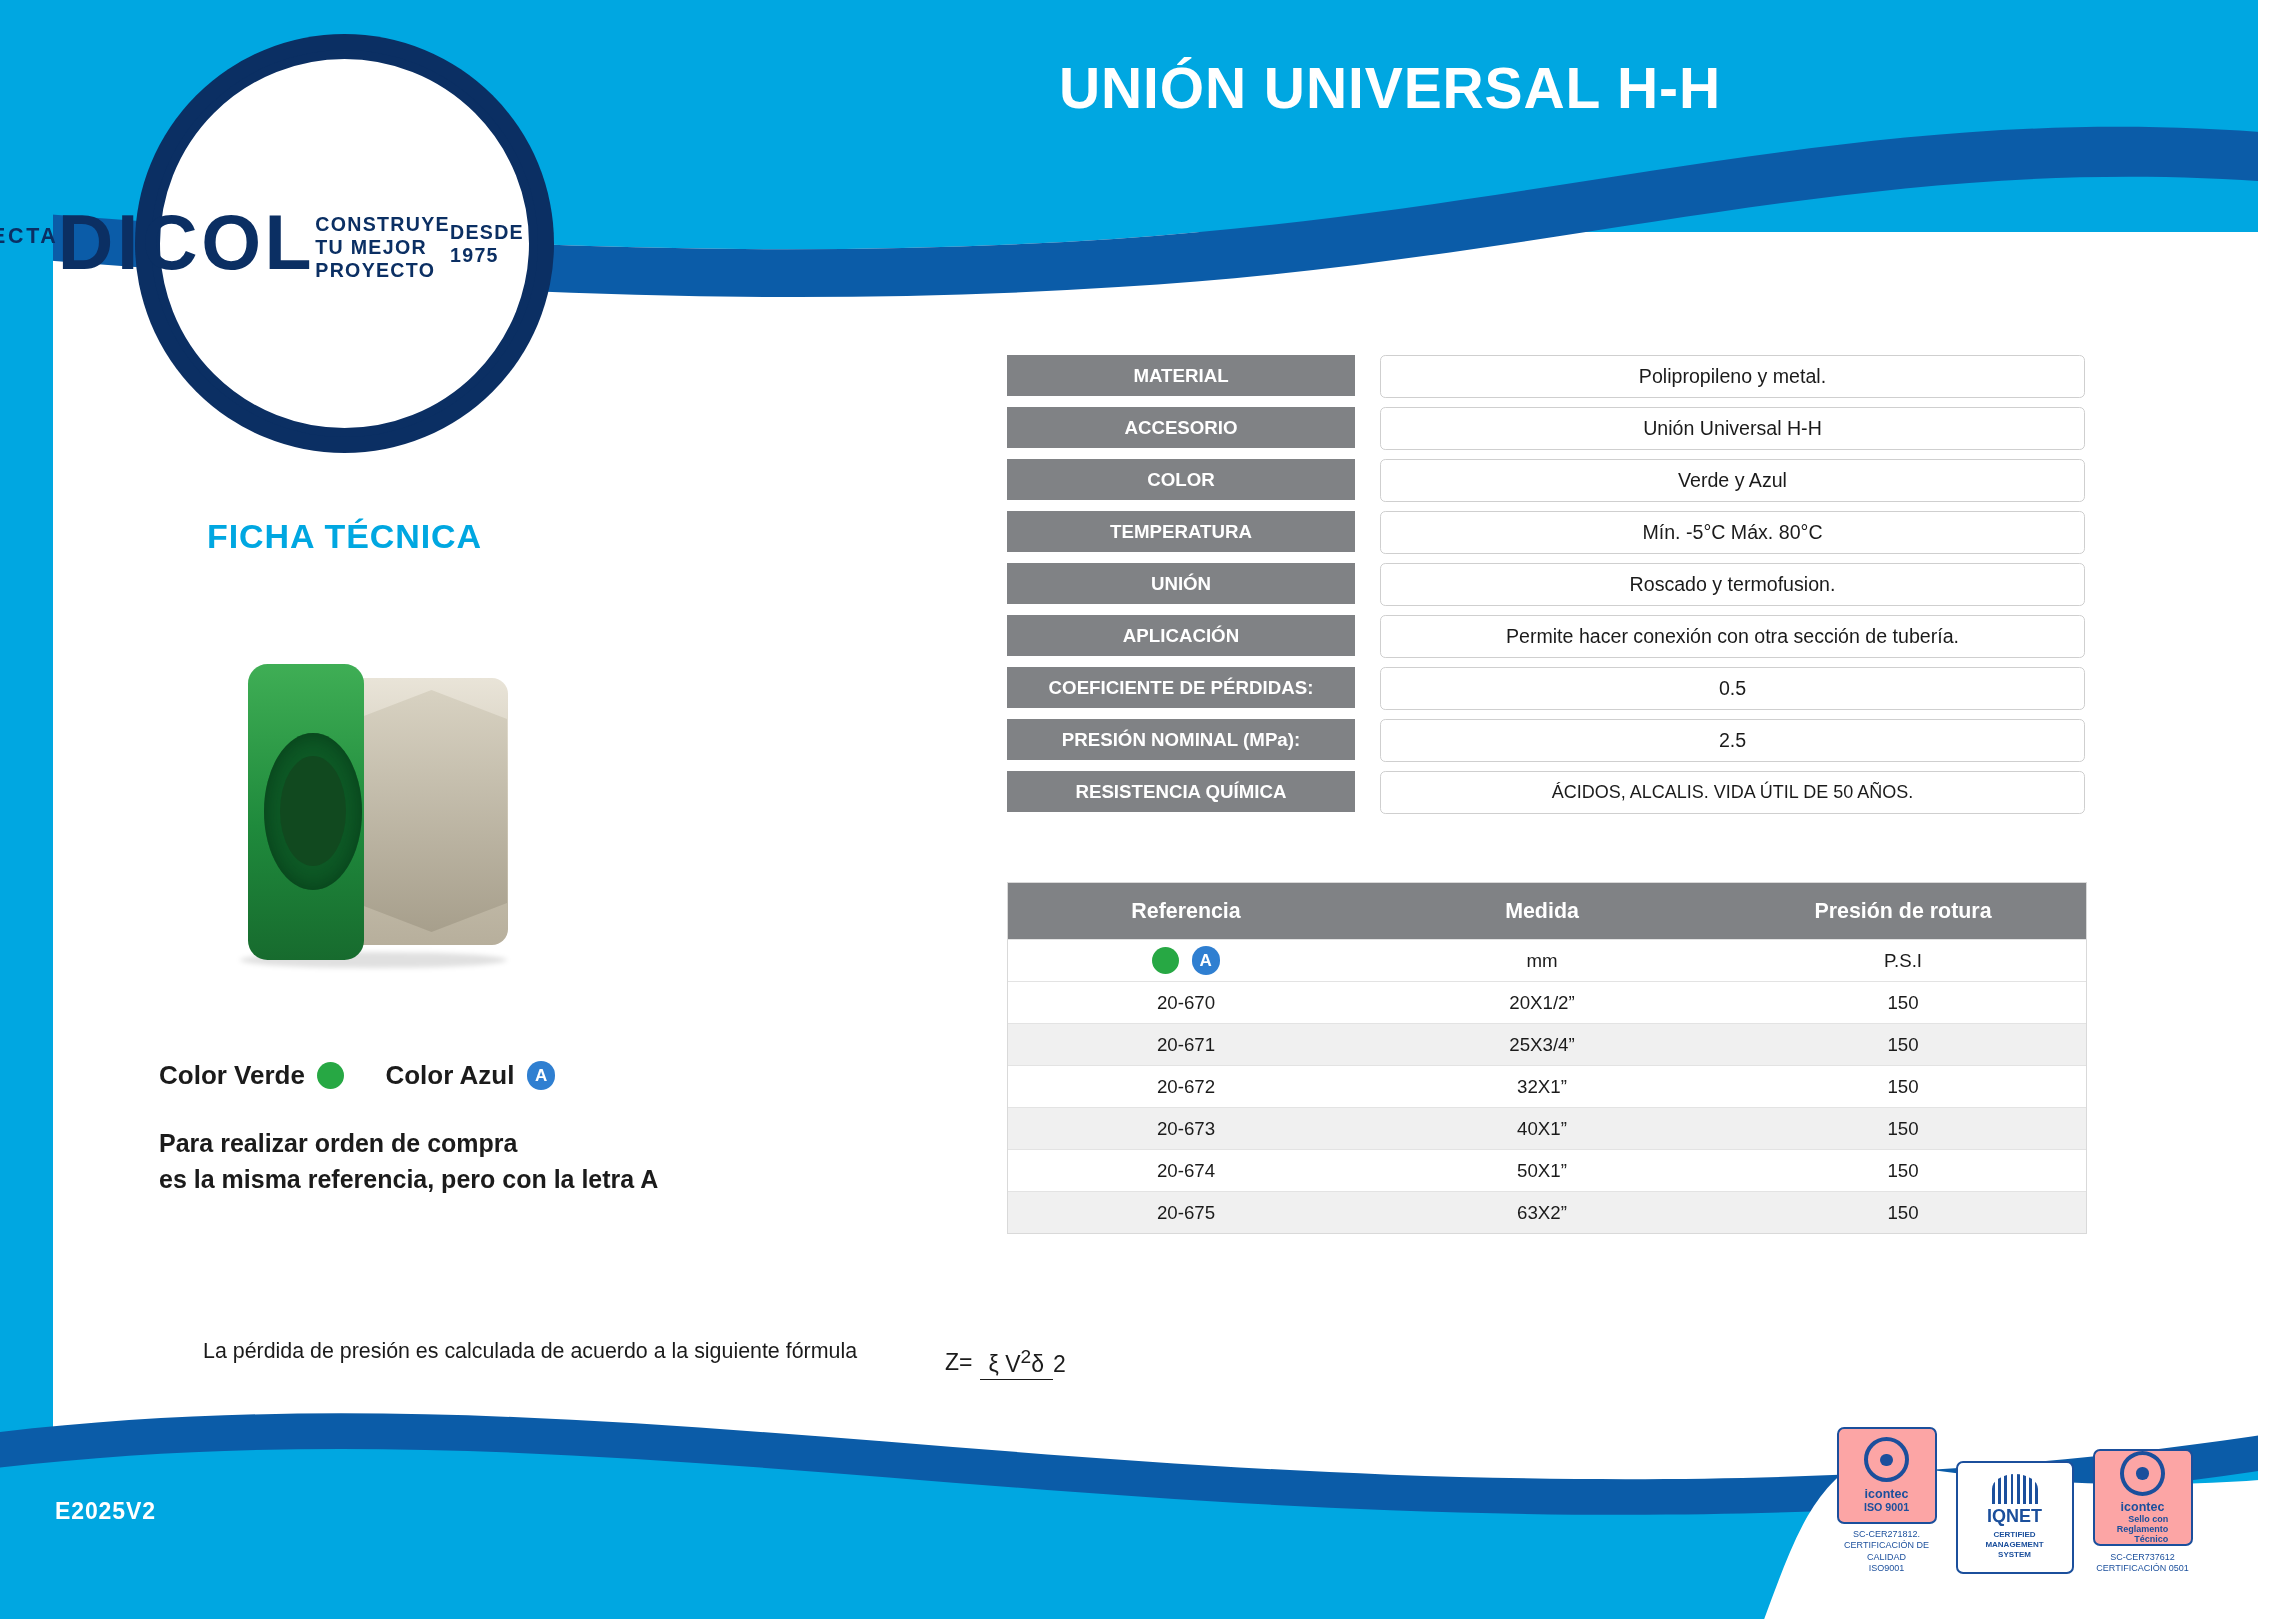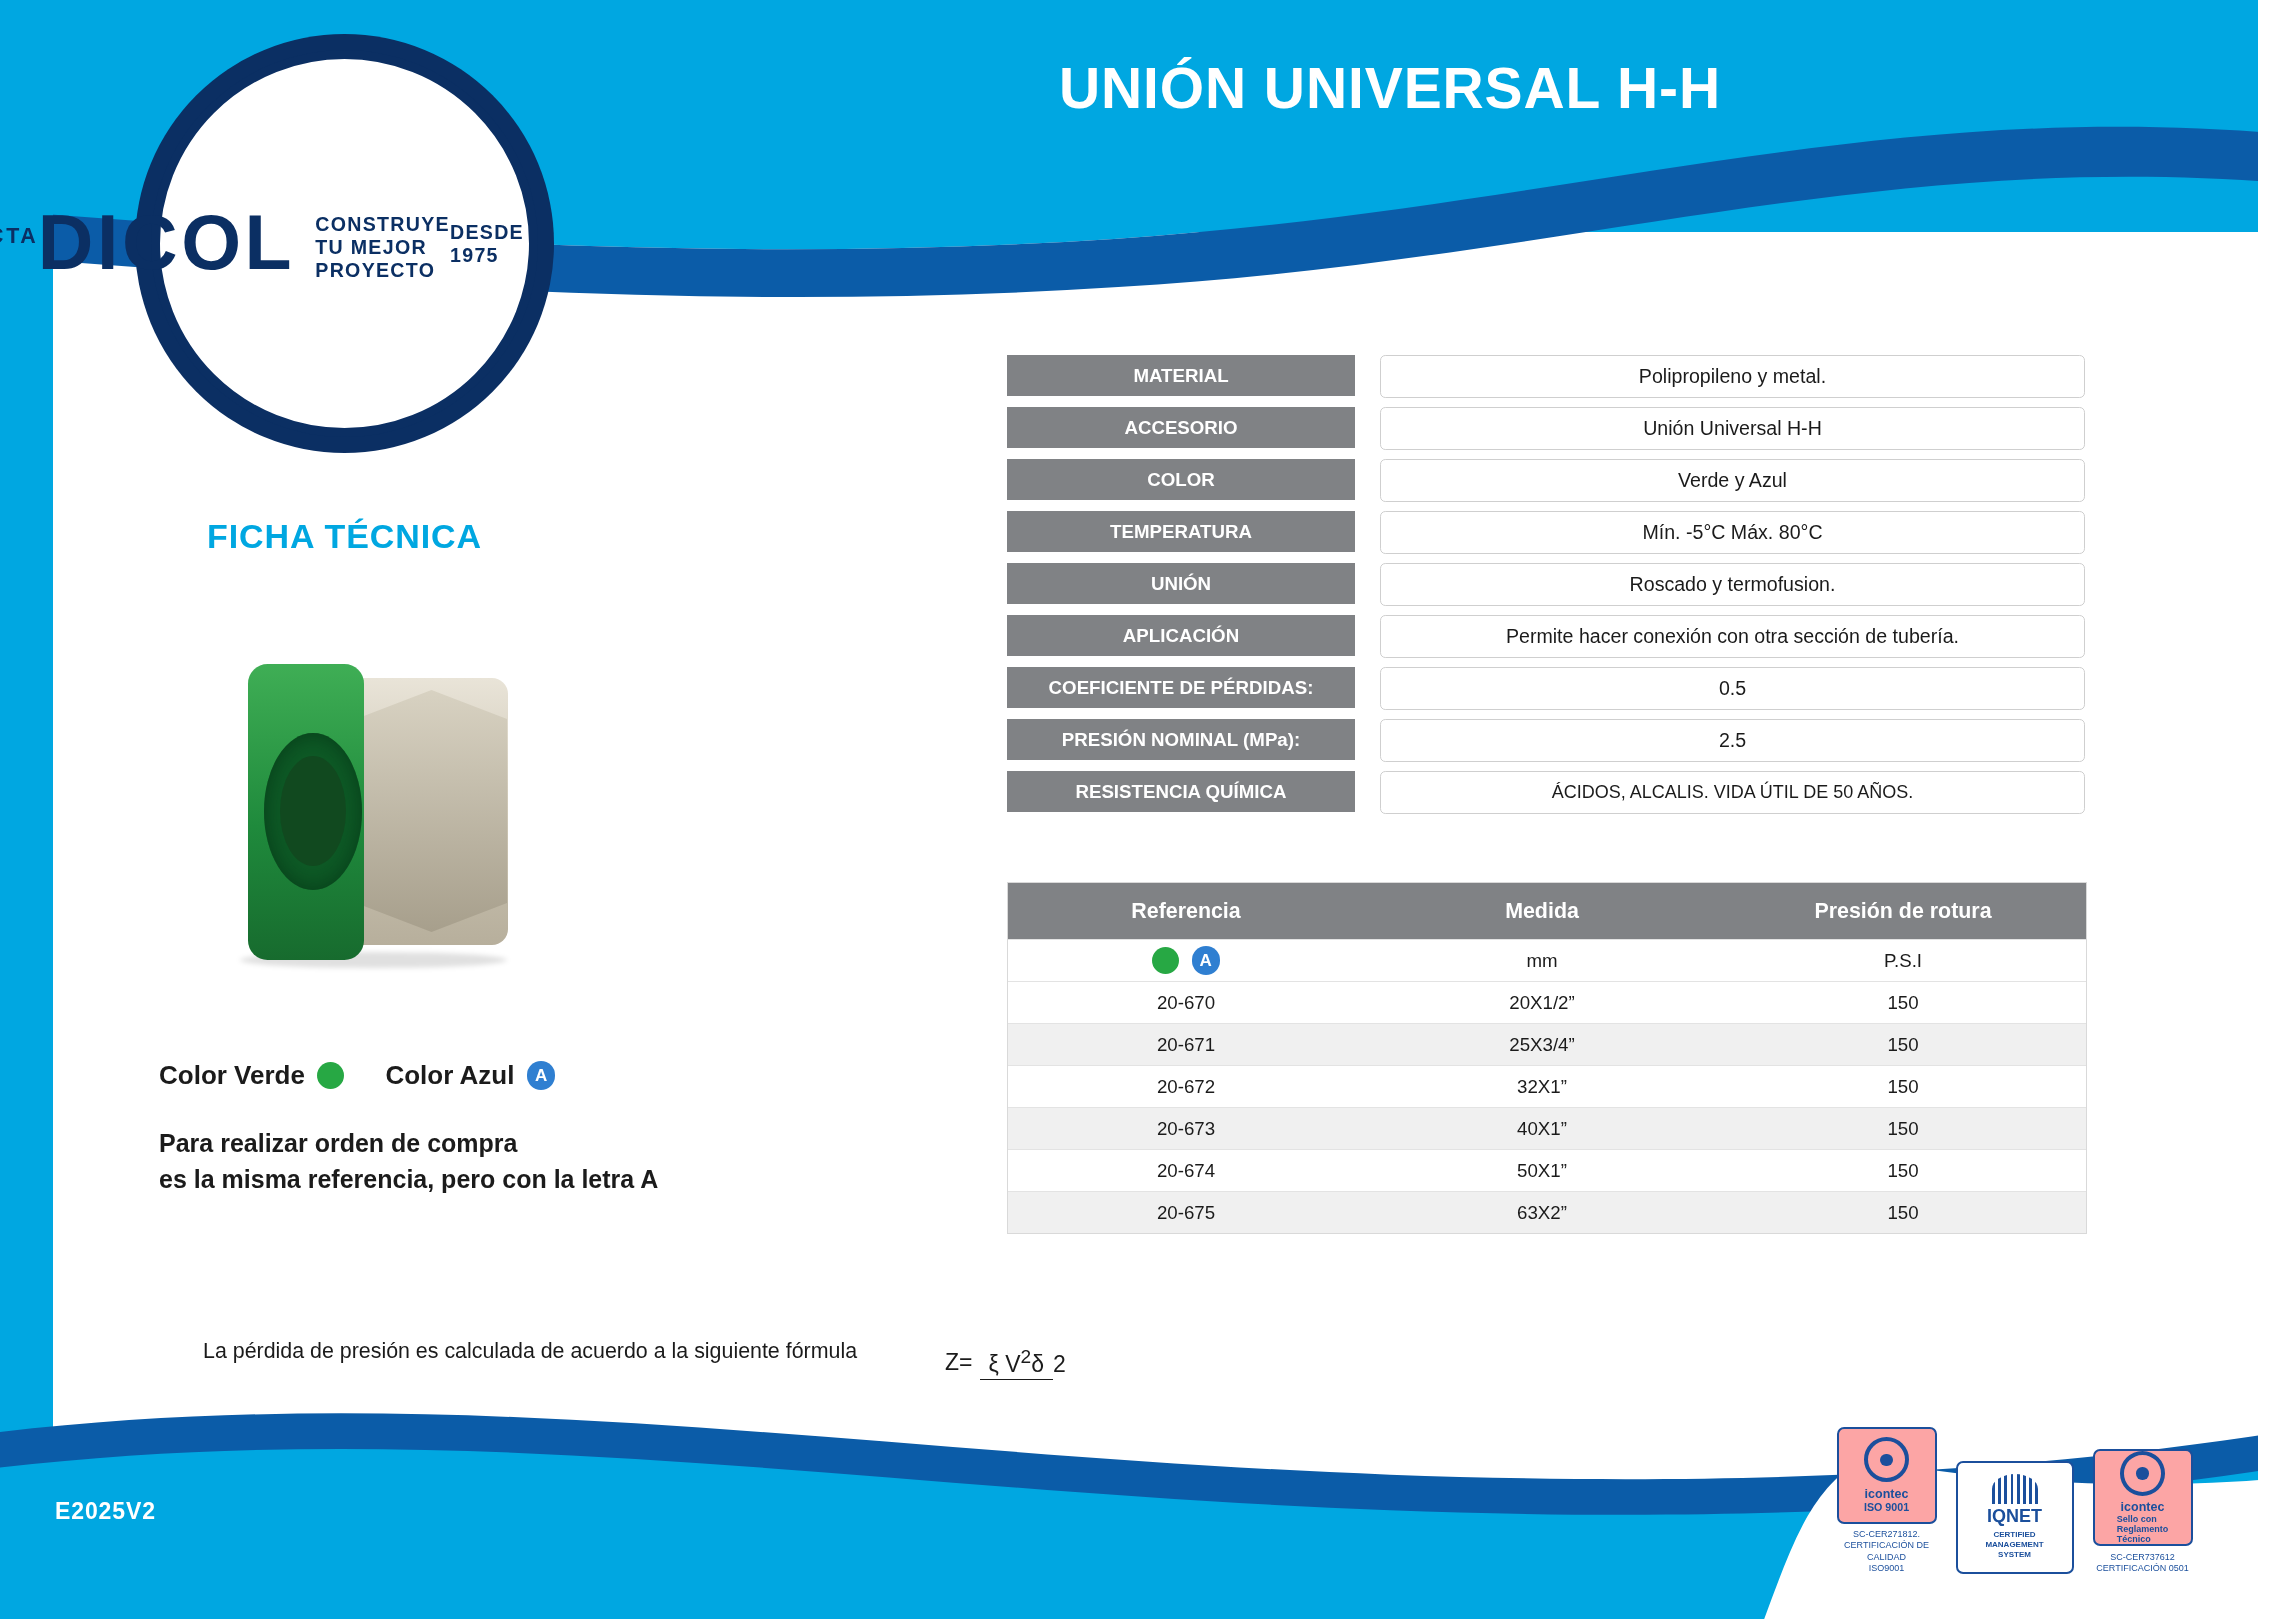--- a/index.html
+++ b/index.html
@@ -23,21 +23,21 @@
   .logo-ring{position:absolute;inset:0;border-radius:50%;background:#0b2f63;}
   .logo-ring2{position:absolute;left:16px;top:16px;right:16px;bottom:16px;border-radius:50%;background:#ffffff;border:9px solid #0b2f63;}
   .logo-inner{position:absolute;left:30px;top:30px;right:30px;bottom:30px;border-radius:50%;background:#ffffff;display:flex;flex-direction:row;align-items:center;justify-content:flex-end;}
   .logo-badge{width:151px;height:151px;border-radius:50%;background:#e8a227;margin-top:19.6px;position:relative;overflow:hidden;display:flex;align-items:center;justify-content:center;}
   .logo-badge .globe{position:absolute;top:12.5px;left:50%;transform:translateX(-50%);width:77px;height:77px;border-radius:50%;background:#2e5aa8;box-shadow:inset 0 0 0 5.3px #1f3f7a;}
   .logo-badge .worker{position:absolute;bottom:0;left:50%;transform:translateX(-50%);width:107px;height:93px;background:#17202b;border-radius:53px 53px 0 0;}
   .logo-badge .helmet{position:absolute;bottom:55px;left:50%;transform:translateX(-50%);width:59px;height:39px;background:#17202b;border-radius:30px 30px 0 0;}
   .logo-conecta{font-size:21.4px;font-weight:bold;letter-spacing:2.7px;color:#0b2f63;margin-top:10.7px;}
   .logo-dicol{font-size:77px;font-weight:bold;letter-spacing:3.6px;color:#0b2f63;line-height:0.95;margin-top:-1.8px;}
   .logo-rule{width:267px;height:4.5px;background:#0b2f63;margin-top:5.3px;}
-  .logo-sub1{font-size:19.6px;font-weight:bold;letter-spacing:1.3px;color:#0b2f63;margin-top:7.1px;margin-left:20px;}
+  .logo-sub1{font-size:19.6px;font-weight:bold;letter-spacing:1.3px;color:#0b2f63;margin-top:7.1px;}
   .logo-sub2{font-size:19.6px;font-weight:bold;letter-spacing:1.3px;color:#0b2f63;margin-top:1.8px;}
 
   
   .doc-title{position:absolute;left:766px;top:55px;width:1248px;text-align:center;color:#ffffff;font-size:57px;font-weight:bold;letter-spacing:0.9px;}
   .ficha{position:absolute;left:135px;top:517px;width:419px;text-align:center;color:#00a7e1;font-size:34px;font-weight:bold;letter-spacing:0.9px;}
 
   
   .product{position:absolute;left:178px;top:651px;width:374px;height:321px;}
   .p-body{position:absolute;left:98px;top:27px;width:232px;height:267px;background:linear-gradient(180deg,#e9e4d8 0%,#cfc8b7 45%,#b7af9c 100%);border-radius:16px;}
   .p-hex{position:absolute;left:178px;top:39px;width:151px;height:242px;background:linear-gradient(180deg,#d8d2c2,#a79f8c);clip-path:polygon(0% 12%,50% 0%,100% 12%,100% 88%,50% 100%,0% 88%);}
@@ -280,21 +280,21 @@
 MANAGEMENT
 SYSTEM</div>
       </div>
     </div>
     <div class="seal">
       <div class="seal-box">
         <div class="ring">
             <i></i>
           </div>
         <div class="seal-name">icontec</div>
-        <div class="seal-std" style="white-space:pre-line;font-size:9px;text-align:left">Sello con
+        <div class="seal-std" style="white-space:pre-line;font-size:9px;text-align:right">Sello con
 Reglamento
 Técnico</div>
       </div>
       <div class="seal-cap" style="white-space:pre-line">SC-CER737612
 CERTIFICACIÓN 0501</div>
     </div>
   </div>
 
 </div>
 

